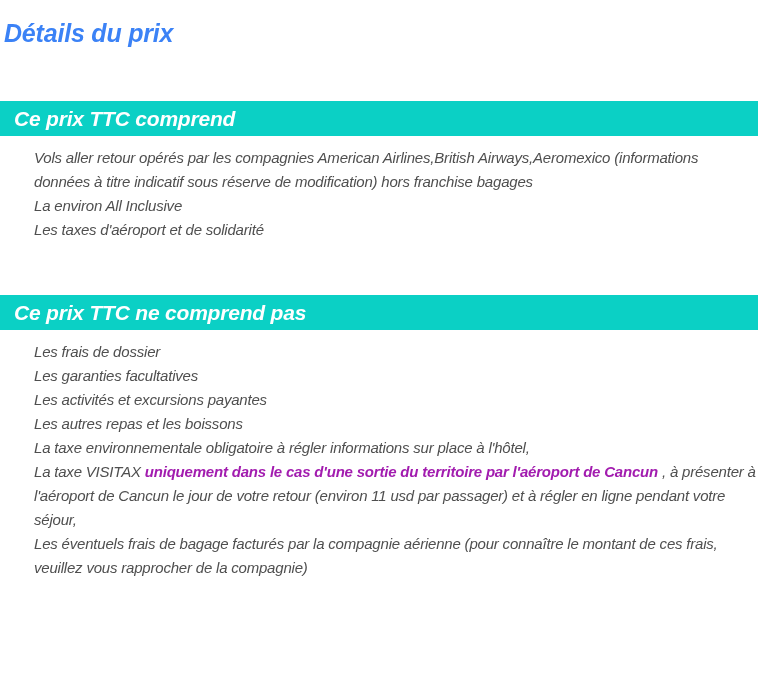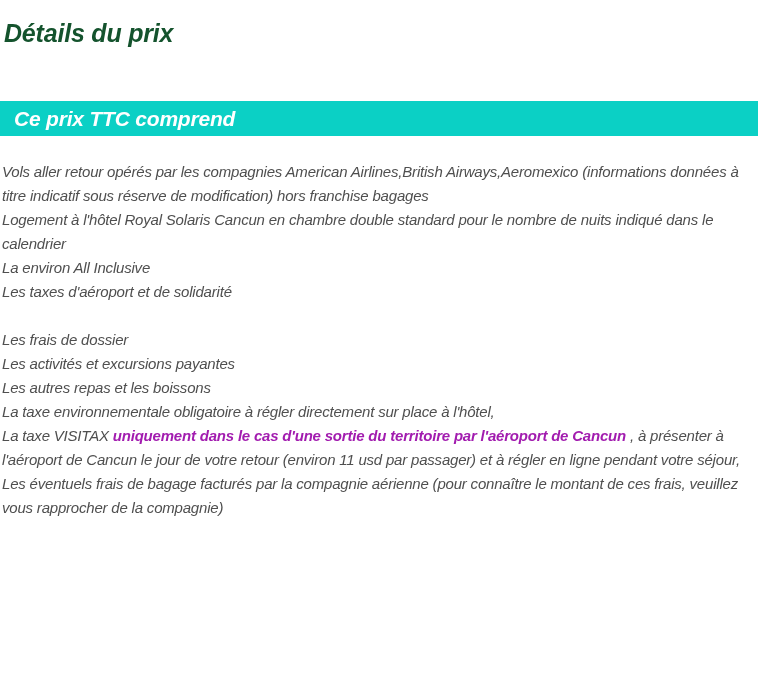--- a/index.html
+++ b/index.html
@@ -14,40 +14,41 @@
     overflow: hidden;
     background: #ffffff;
     font-family: "Liberation Sans", sans-serif;
   }
   .page-title {
     margin: 18px 0 0 4px;
     font-size: 25px;
     line-height: 30px;
     font-weight: bold;
     font-style: italic;
-    color: #14532d;
+    color: #3b82f6;
     letter-spacing: -0.2px;
   }
   .section-banner {
     margin-top: 53px;
     height: 35px;
     background: #0bd0c5;
     display: flex;
     align-items: center;
   }
   .section-banner h2 {
     margin: 0 0 0 14px;
     font-size: 21px;
     font-weight: bold;
     font-style: italic;
     color: #ffffff;
     letter-spacing: -0.2px;
   }
   .items {
-    margin-top: 24px;
+    margin-top: 10px;
+    padding-left: 32px;
   }
   .item {
     margin: 0;
     padding: 0 0 0 2px;
     font-size: 15px;
     line-height: 24px;
     font-style: italic;
     color: #4f4f4f;
     letter-spacing: -0.2px;
   }
@@ -62,30 +63,33 @@
 <div class="page">
 
   <h1 class="page-title">Détails du prix</h1>
 
   <section>
     <div class="section-banner">
       <h2>Ce prix TTC comprend</h2>
     </div>
     <div class="items">
       <p class="item">Vols aller retour opérés par les compagnies American Airlines,British Airways,Aeromexico (informations données à titre indicatif sous réserve de modification) hors franchise bagages</p>
-      <p class="item">Logement à l'hôtel Royal Solaris Cancun en chambre double standard pour le nombre de nuits indiqué dans le calendrier</p>
       <p class="item">La environ All Inclusive</p>
       <p class="item">Les taxes d'aéroport et de solidarité</p>
     </div>
   </section>
 
   <section>
+    <div class="section-banner">
+      <h2>Ce prix TTC ne comprend pas</h2>
+    </div>
     <div class="items">
       <p class="item">Les frais de dossier</p>
+      <p class="item">Les garanties facultatives</p>
       <p class="item">Les activités et excursions payantes</p>
       <p class="item">Les autres repas et les boissons</p>
-      <p class="item">La taxe environnementale obligatoire à régler directement sur place à l'hôtel,</p>
+      <p class="item">La taxe environnementale obligatoire à régler informations sur place à l'hôtel,</p>
       <p class="item"><span>La taxe VISITAX </span><strong>uniquement dans le cas d'une sortie du territoire par l'aéroport de Cancun</strong><span> , à présenter à l'aéroport de Cancun le jour de votre retour (environ 11 usd par passager) et à régler en ligne pendant votre séjour,</span></p>
       <p class="item">Les éventuels frais de bagage facturés par la compagnie aérienne (pour connaître le montant de ces frais, veuillez vous rapprocher de la compagnie)</p>
     </div>
   </section>
 
 </div>
 
 </body></html>

